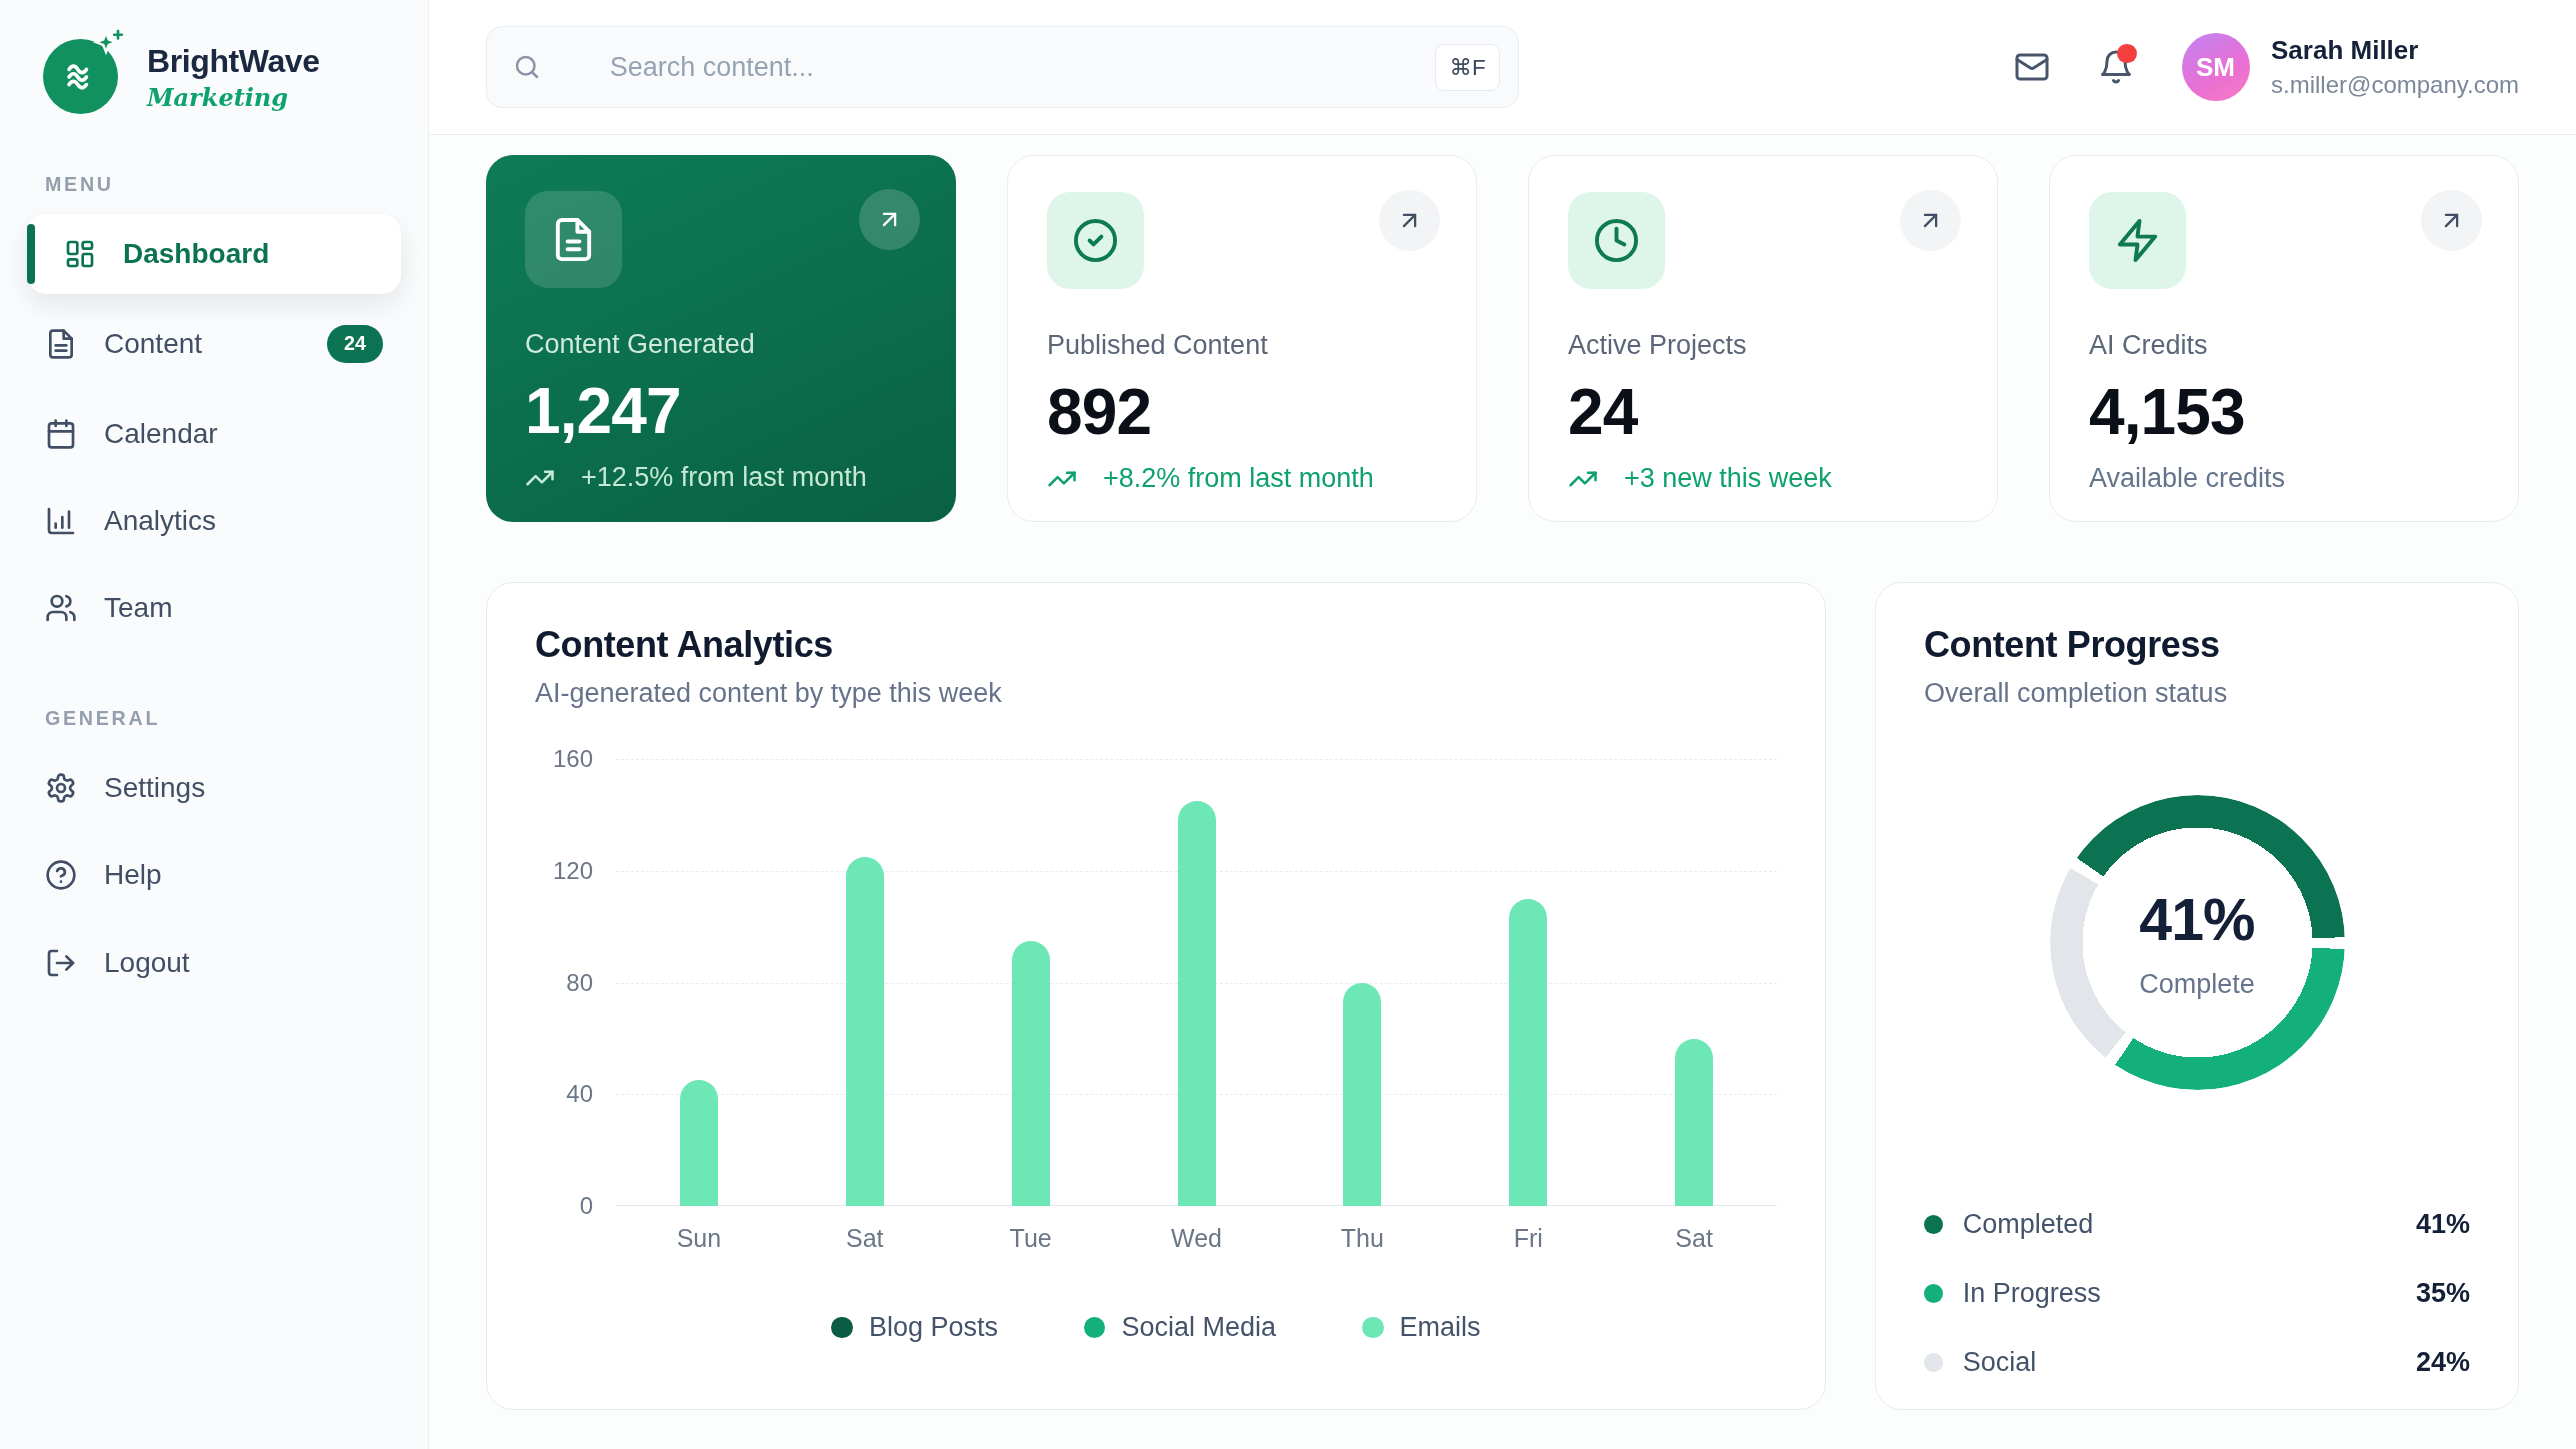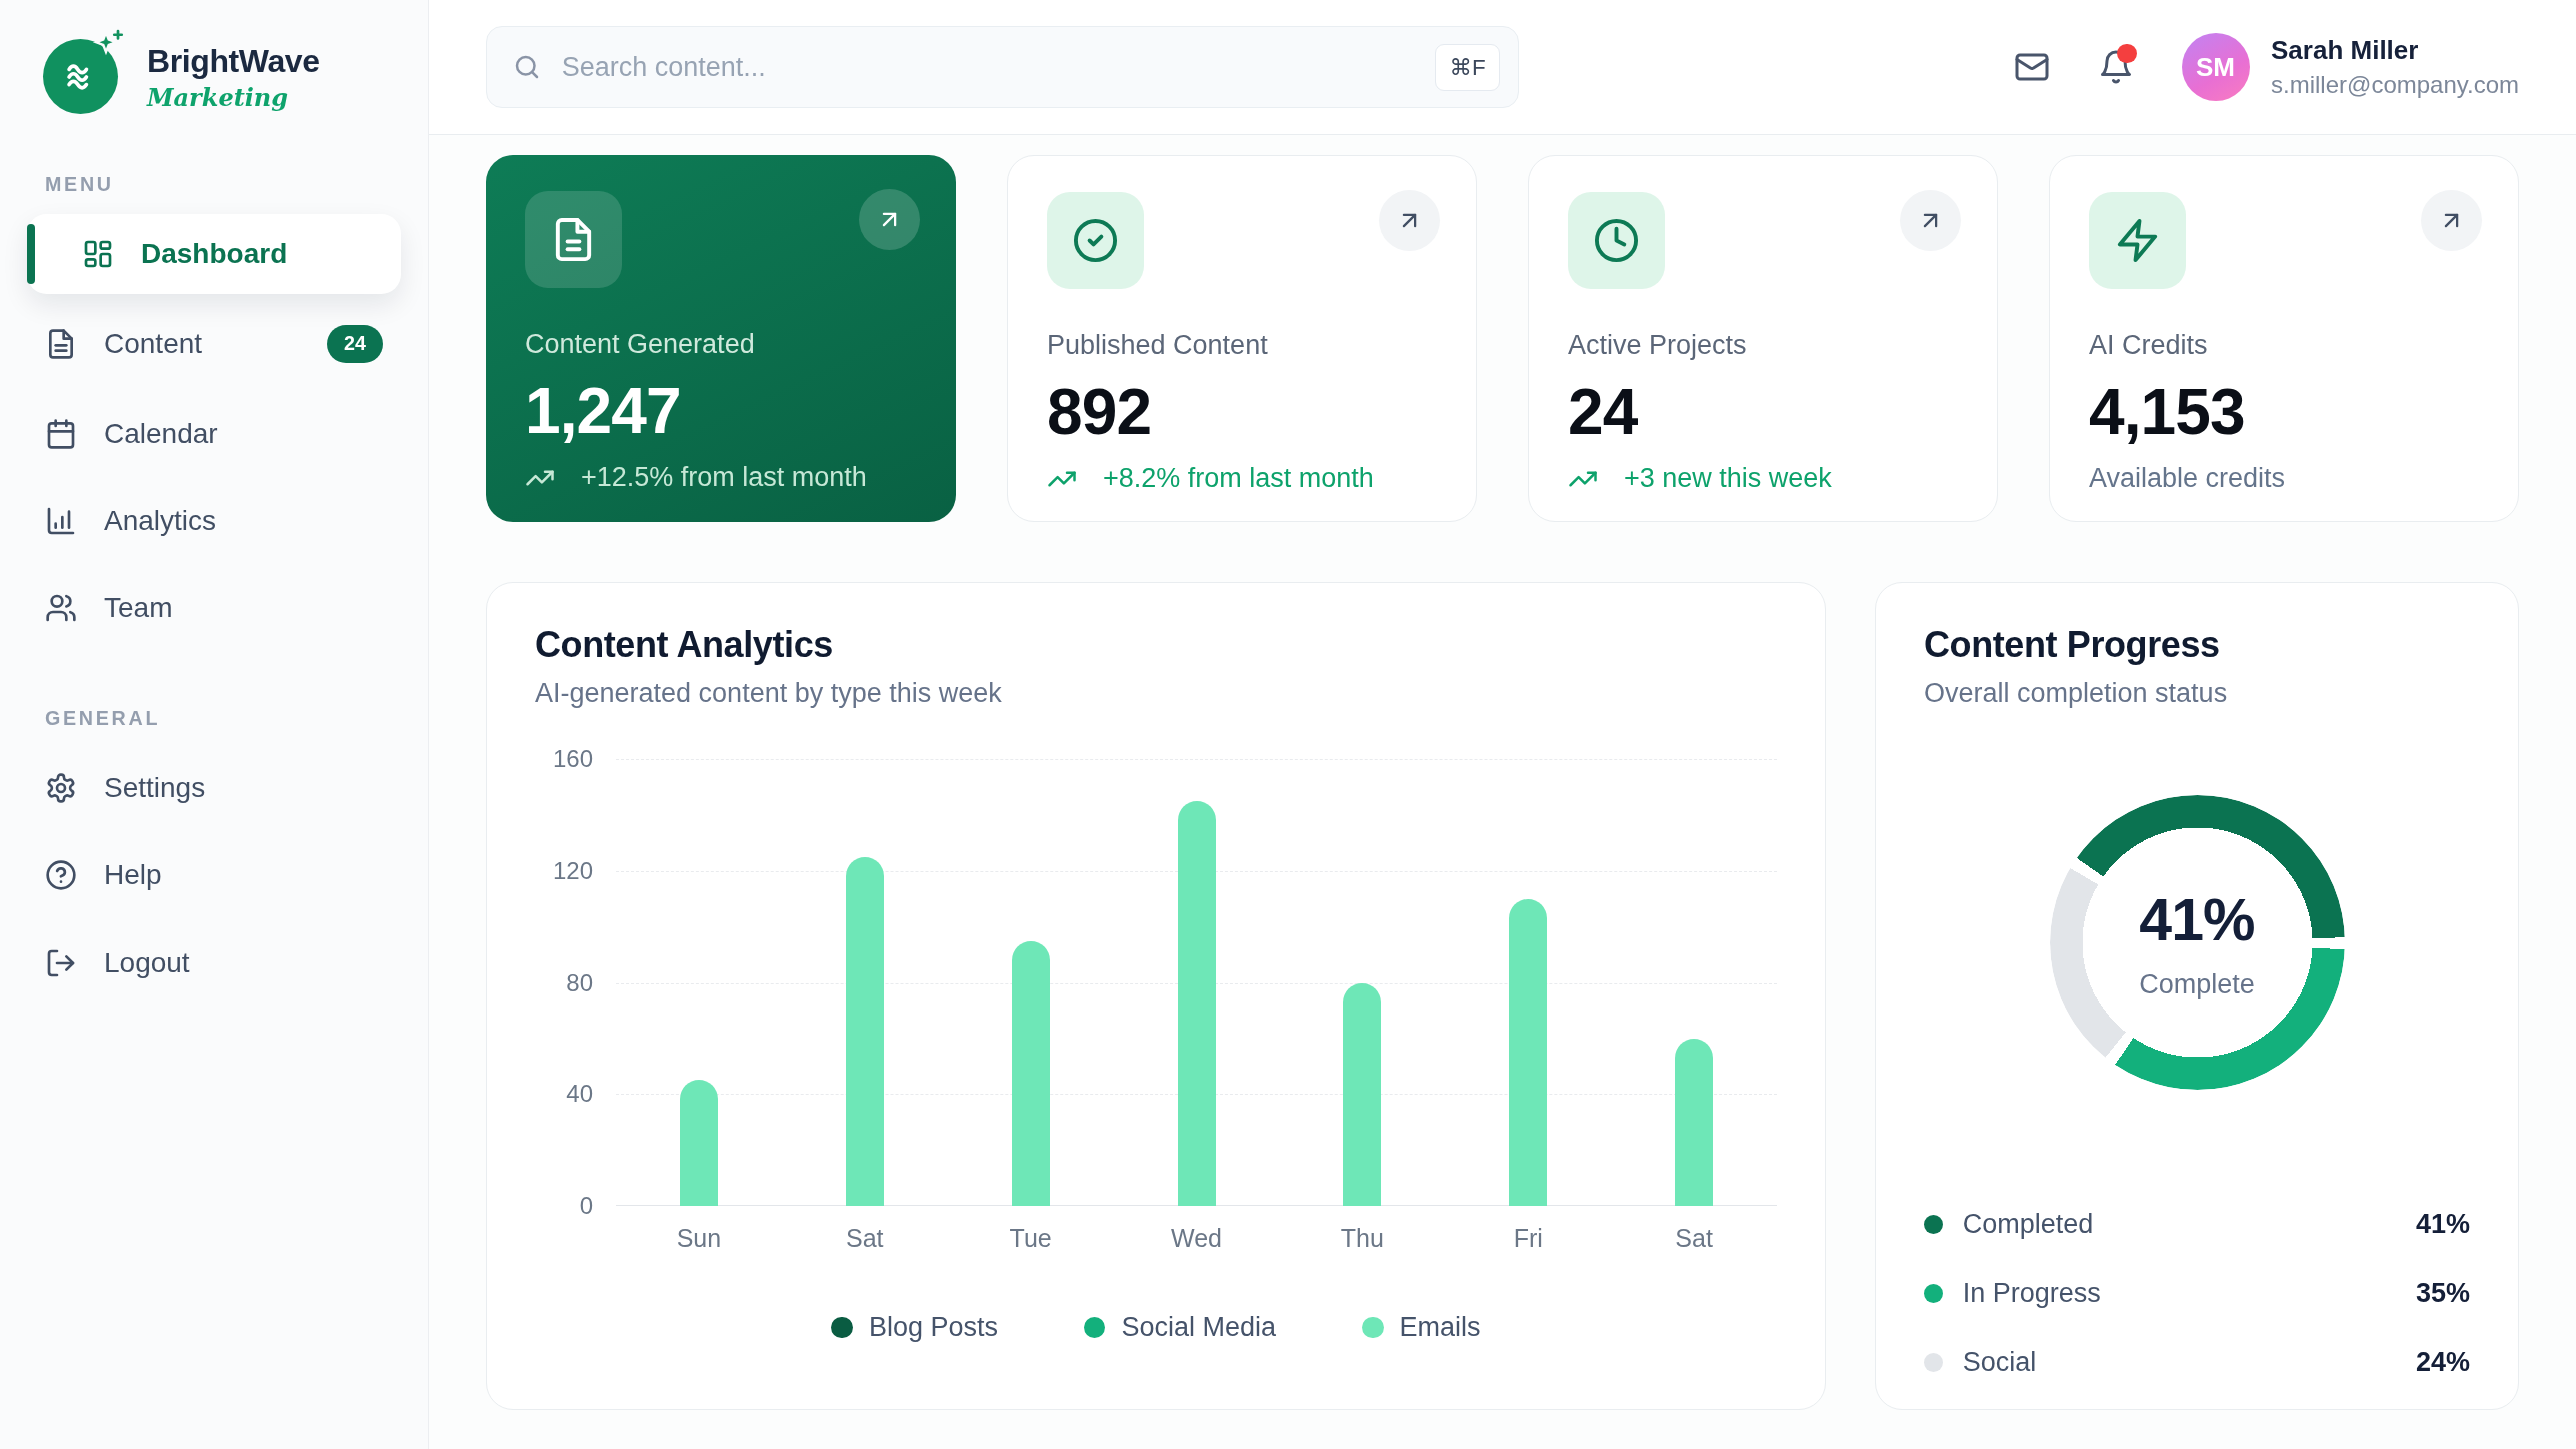--- a/index.html
+++ b/index.html
@@ -10,31 +10,31 @@
   
   .sidebar { width:429px; flex:none; background:#fafbfc; border-right:1.8px solid #eceef1; padding:39px 27px 0 27px; }
   .logo-row { display:flex; gap:29px; margin-left:16px; align-items:flex-start; }
   .logo-circle { width:75px; height:75px; border-radius:50%; background:#10915f; position:relative; display:flex; align-items:center; justify-content:center; flex:none; }
   .sparkle { position:absolute; top:-10.7px; right:-9px; }
   .brand-name { font-size:32px; font-weight:800; color:#1b2940; margin-top:3.6px; letter-spacing:-0.4px; }
   .brand-tagline { font-family:"DejaVu Serif", serif; font-style:italic; font-size:24px; font-weight:700; color:#0ea36c; margin-top:3.6px; }
   .section-label { margin:59px 0 18px 18px; font-size:19.7px; letter-spacing:2.7px; color:#949eae; font-weight:700; }
   .nav-item { display:flex; align-items:center; gap:27px; padding:24px 18px; border-radius:19.7px; color:#414e63; font-size:28px; font-weight:500; position:relative; margin-bottom:7.2px; cursor:pointer; }
   .nav-item svg { width:32px; height:32px; stroke:#414e63; flex:none; }
-  .nav-item.active { background:#fff; color:#0b7351; font-weight:700; box-shadow:0 10.7px 27px rgba(15,23,42,.09); padding-left:55px; }
+  .nav-item.active { background:#fff; color:#0b7351; font-weight:700; box-shadow:0 10.7px 27px rgba(15,23,42,.09); padding-left:37px; }
   .nav-item.active svg { stroke:#0b7351; }
   .nav-item.active::before { content:""; position:absolute; left:0; top:13%; bottom:13%; width:8px; border-radius:8px; background:#0b7351; }
   .badge { margin-left:auto; background:#0b7351; color:#fff; font-size:19.7px; font-weight:700; padding:7.2px 17px; border-radius:894px; }
 
   
   .right-col { flex:1; display:flex; flex-direction:column; min-width:0; }
   .topbar { height:135px; flex:none; background:#fff; border-bottom:1.8px solid #e9edf0; display:flex; align-items:center; padding:0 57px; }
   .search { width:1033px; height:82px; background:#f8fafc; border:1.8px solid #e9eef2; border-radius:16px; display:flex; align-items:center; padding:0 18px 0 25px; gap:19.7px; }
   .search svg { width:30px; height:30px; stroke:#8a94a6; flex:none; }
-  .search input { flex:1; border:none; background:transparent; font-size:27px; color:#334155; outline:none; font-family:inherit; }
+  .search input { flex:1; border:none; background:transparent; font-size:27px; color:#334155; outline:none; font-family:inherit;margin-left:48px; }
   .search input::placeholder { color:#97a3b3; }
   .kbd { background:#fff; border:1.8px solid #e5eaf0; border-radius:9px; padding:9px 13.4px; font-size:22.4px; color:#3c485c; }
   .top-right { margin-left:auto; display:flex; align-items:center; gap:48px; }
   .icon-btn { position:relative; cursor:pointer; }
   .icon-btn svg { width:36px; height:36px; stroke:#49556b; }
   .red-dot { position:absolute; top:-5.4px; right:-3.6px; width:19.7px; height:19.7px; border-radius:50%; background:#f43f3f; }
   .user-chip { display:flex; align-items:center; gap:21.5px; cursor:pointer; }
   .avatar { width:68px; height:68px; border-radius:50%; background:linear-gradient(150deg,#c183f3 0%,#e86fd3 60%,#fa7cc0 100%); color:#fff; font-weight:700; font-size:26px; display:flex; align-items:center; justify-content:center; }
   .user-name { font-size:26px; font-weight:700; color:#16213a; }
   .user-email { font-size:24px; color:#7c8799; margin-top:5.4px; }

